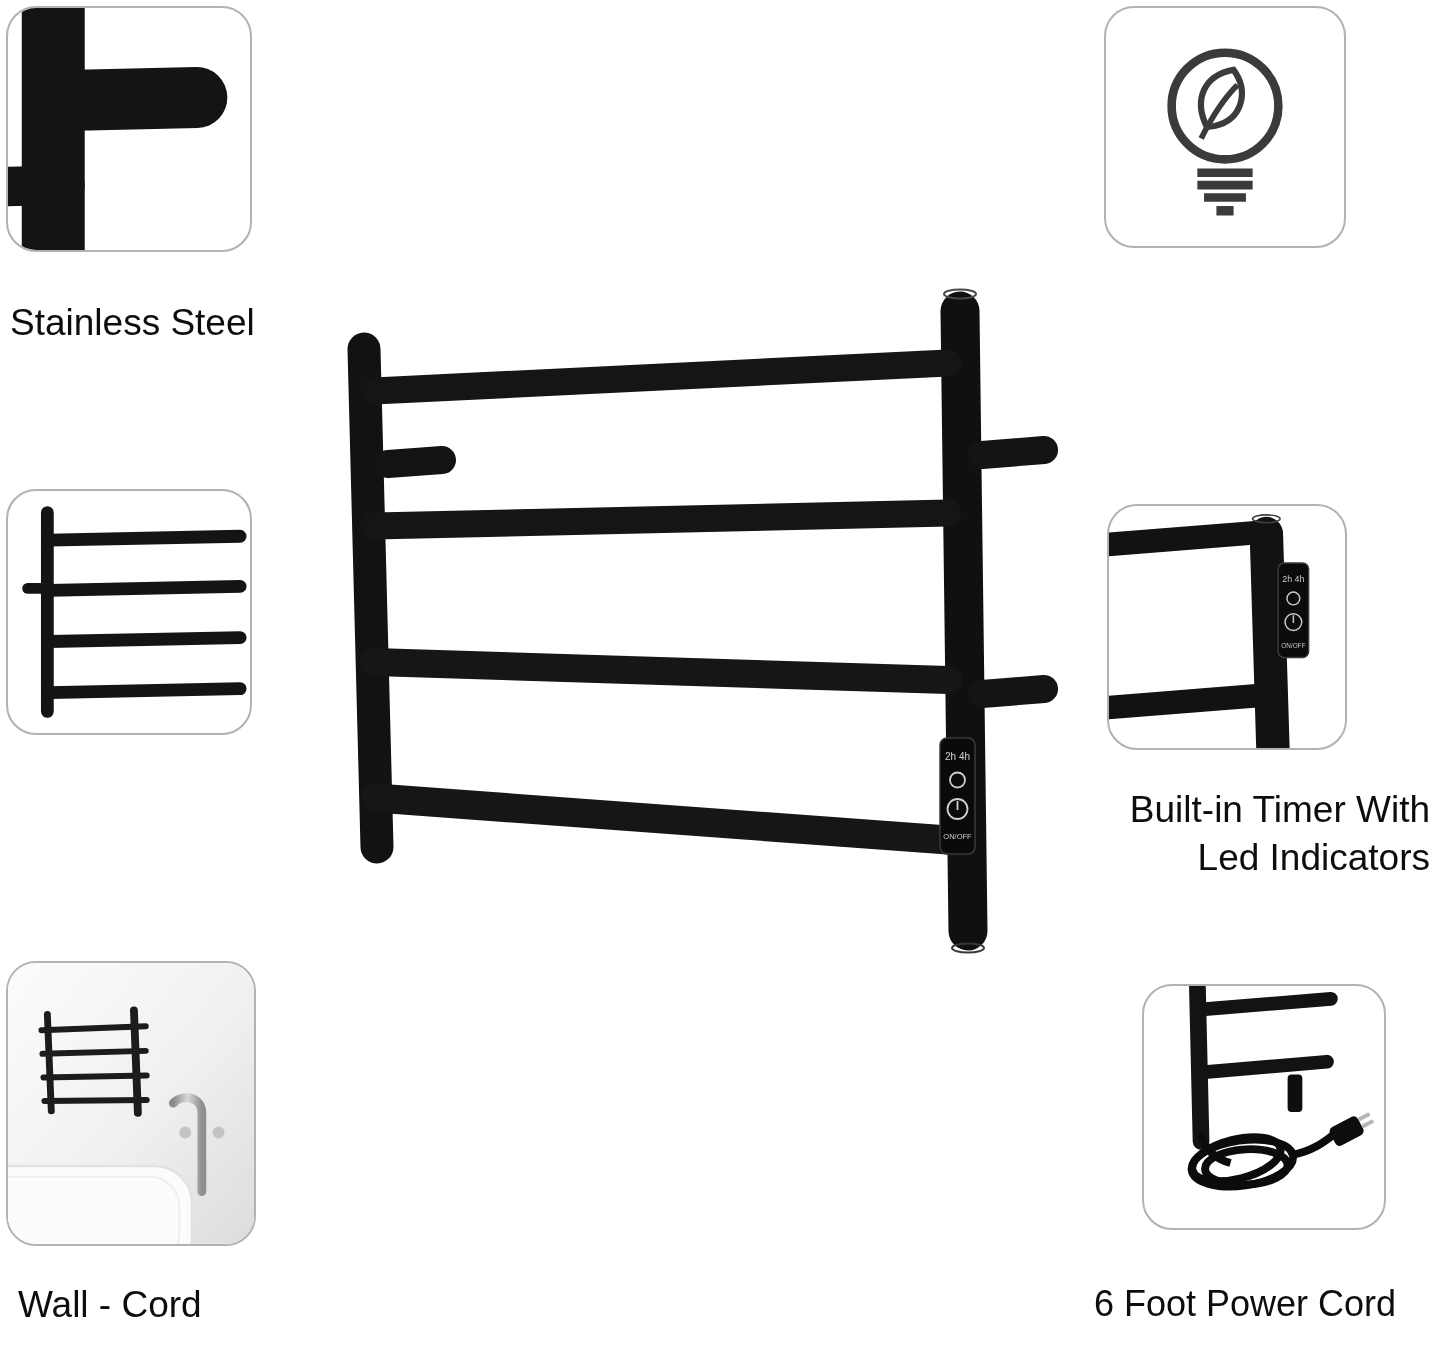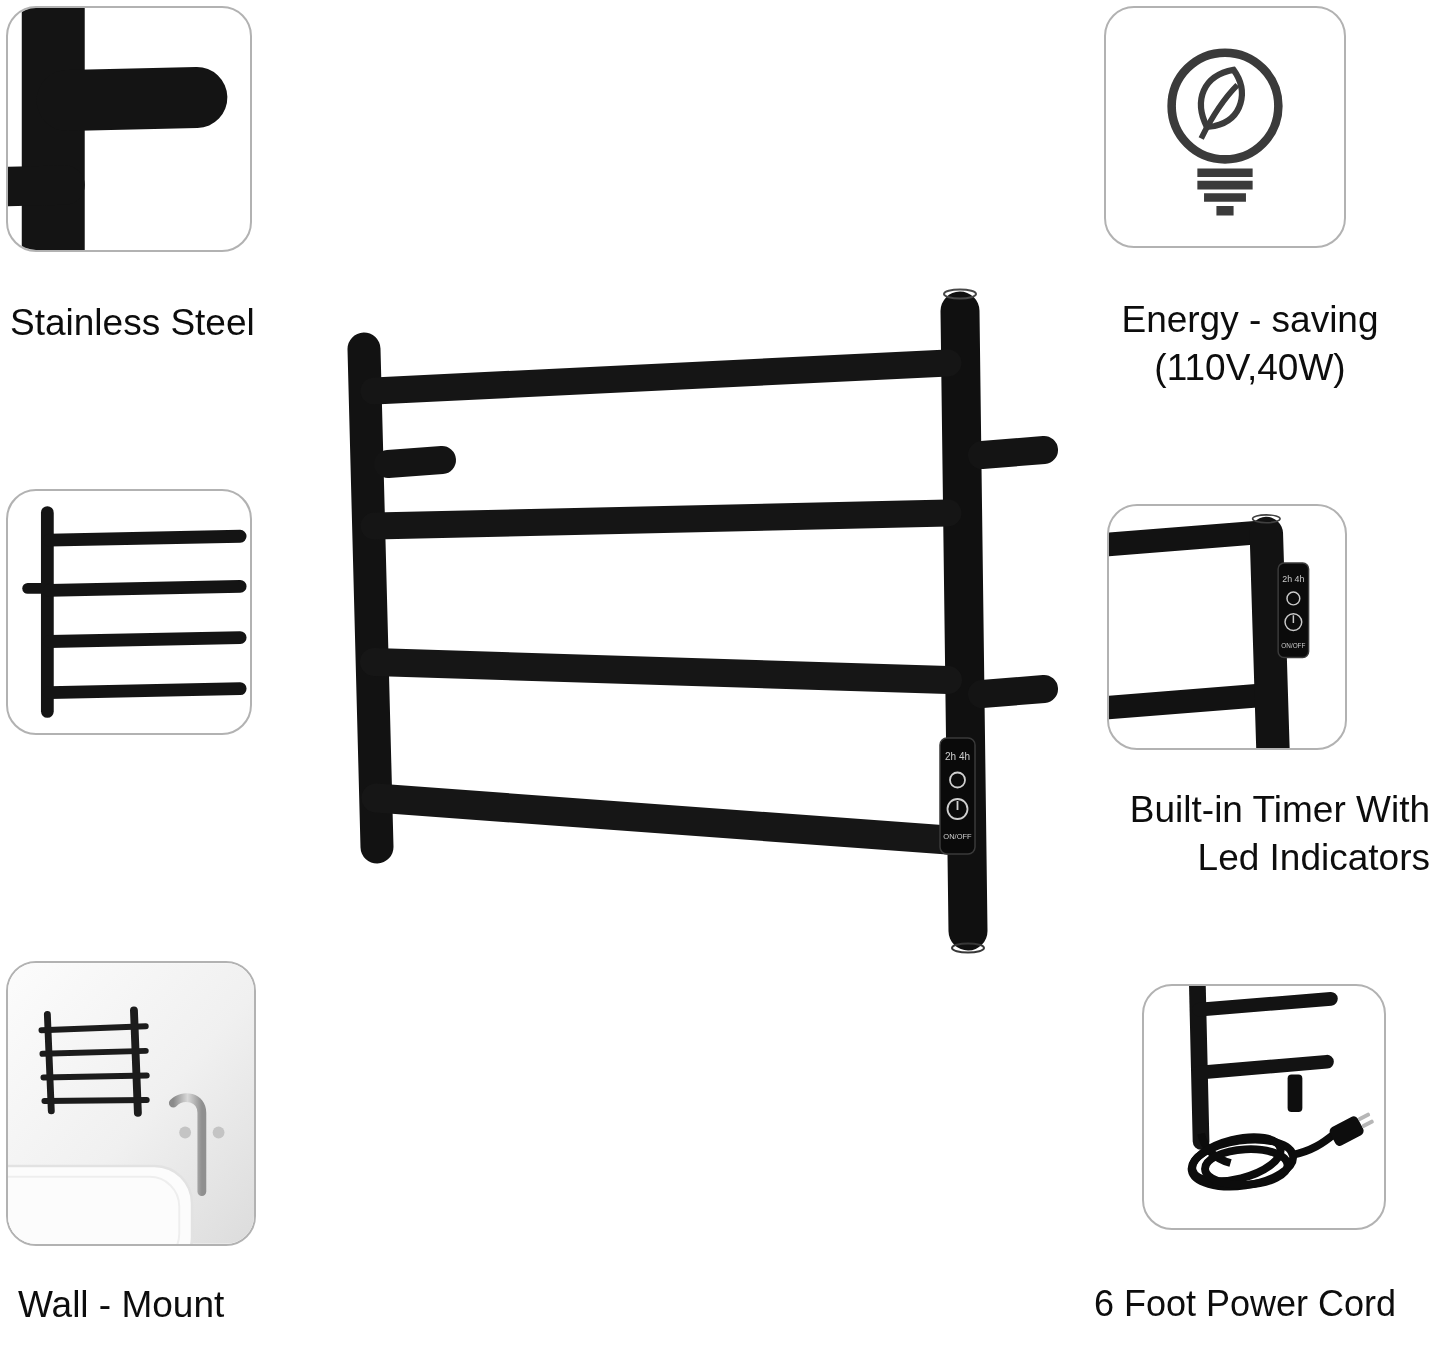--- a/index.html
+++ b/index.html
@@ -51,24 +51,20 @@
   <div class="tile t-energy">
     <svg viewBox="0 0 170 200">
       <circle cx="85" cy="78" r="56" fill="none" stroke="#3b3b3b" stroke-width="9"></circle>
       <path d="M66,100 C52,72 62,46 94,40 C110,62 104,92 74,99 Z" fill="none" stroke="#3b3b3b" stroke-width="6.5"></path>
       <path d="M60,112 C70,92 84,70 98,56" fill="none" stroke="#3b3b3b" stroke-width="6"></path>
       <line x1="56" y1="148" x2="114" y2="148" stroke="#3b3b3b" stroke-width="9"></line>
       <line x1="56" y1="161" x2="114" y2="161" stroke="#3b3b3b" stroke-width="9"></line>
       <line x1="63" y1="174" x2="107" y2="174" stroke="#3b3b3b" stroke-width="9"></line>
       <line x1="76" y1="188" x2="94" y2="188" stroke="#3b3b3b" stroke-width="10"></line>
     </svg>
-  </div>
-  <div class="label l-energy">
-    <div class="line">Energy - saving</div>
-    <div class="line">(110V,40W)</div>
   </div>
 
   <div class="tile t-curved">
     <svg viewBox="0 0 246 246">
       <line x1="40" y1="22" x2="40" y2="224" stroke="#141414" stroke-width="13" stroke-linecap="round"></line>
       <line x1="20" y1="99" x2="40" y2="99" stroke="#141414" stroke-width="11" stroke-linecap="round"></line>
       <line x1="42" y1="50" x2="236" y2="46" stroke="#141414" stroke-width="13" stroke-linecap="round"></line>
       <line x1="42" y1="101" x2="236" y2="97" stroke="#141414" stroke-width="13" stroke-linecap="round"></line>
       <line x1="42" y1="153" x2="236" y2="149" stroke="#141414" stroke-width="13" stroke-linecap="round"></line>
       <line x1="42" y1="205" x2="236" y2="201" stroke="#141414" stroke-width="13" stroke-linecap="round"></line>
@@ -124,21 +120,21 @@
         <line x1="180" y1="172" x2="214" y2="172" stroke="url(#chrome)" stroke-width="6"></line>
         <circle cx="180" cy="172" r="6" fill="#c4c4c4"></circle>
         <circle cx="214" cy="172" r="6" fill="#c4c4c4"></circle>
       </g>
       <g>
         <rect x="-45" y="206" width="232" height="110" rx="38" fill="#fcfcfc" stroke="#e2e2e2" stroke-width="2.5"></rect>
         <rect x="-32" y="217" width="206" height="88" rx="30" fill="none" stroke="#eeeeee" stroke-width="2"></rect>
       </g>
     </svg>
   </div>
-  <div class="label l-wall">Wall - Mount</div>
+  <div class="label l-wall">Wall - Cord</div>
 
   <div class="tile t-plug">
     <svg viewBox="0 0 244 246">
       <line x1="54" y1="-12" x2="58" y2="158" stroke="#131313" stroke-width="17" stroke-linecap="round"></line>
       <line x1="56" y1="24" x2="190" y2="13" stroke="#131313" stroke-width="14" stroke-linecap="round"></line>
       <line x1="56" y1="88" x2="186" y2="77" stroke="#131313" stroke-width="14" stroke-linecap="round"></line>
       <rect x="146" y="90" width="15" height="38" rx="4" fill="#0e0e0e"></rect>
       <path d="M58,150 C62,168 74,176 88,180" fill="none" stroke="#0c0c0c" stroke-width="8"></path>
       <g fill="none" stroke="#0c0c0c" stroke-width="8">
         <ellipse cx="100" cy="180" rx="52" ry="23" transform="rotate(-8 100 180)"></ellipse>

